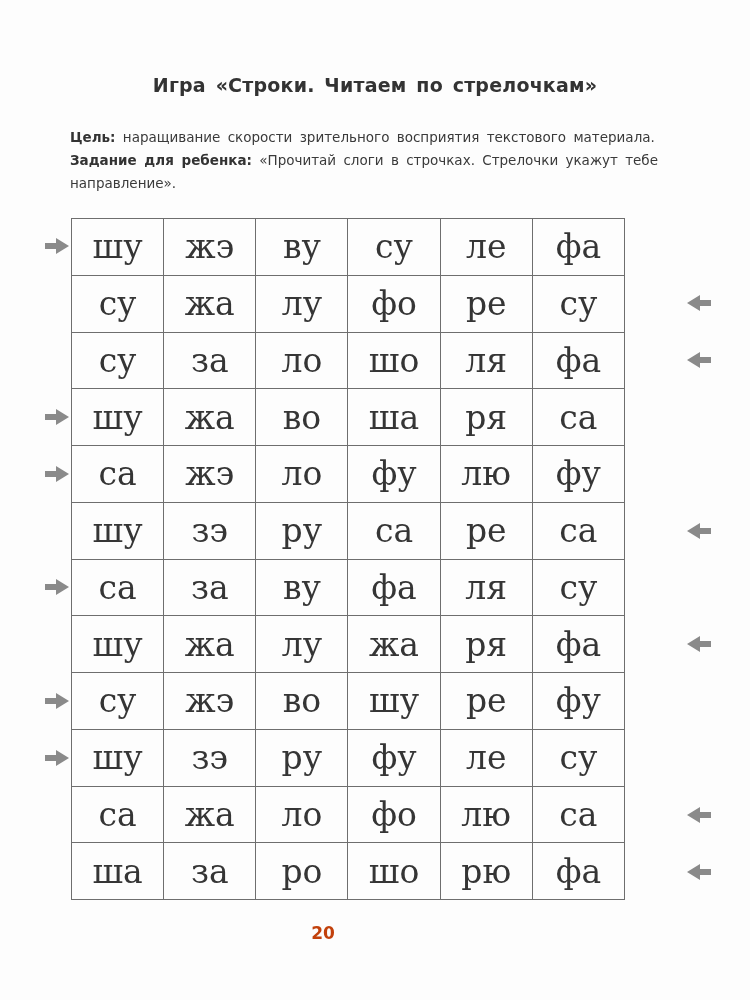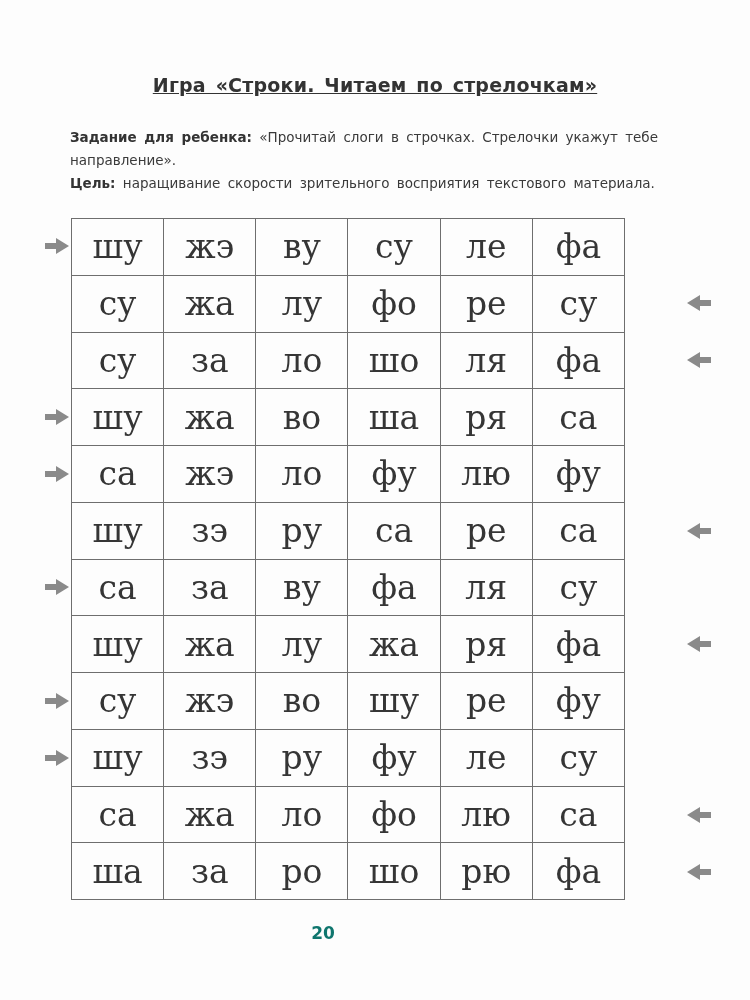--- a/index.html
+++ b/index.html
@@ -13,21 +13,20 @@
     }
     .title {
       position: absolute; top: 74px; left: 0; width: 750px;
       text-align: center;
       font-family: "DejaVu Sans", sans-serif;
       font-weight: bold;
       font-size: 19px;
       color: #333;
       letter-spacing: 0.2px;
       word-spacing: 3px;
-      text-decoration: underline;
     }
     .desc {
       position: absolute; top: 126px; left: 70px; width: 620px;
       font-family: "DejaVu Sans", sans-serif;
       font-size: 13.5px;
       line-height: 23px;
       color: #3a3a3a;
       word-spacing: 3px;
     }
     .desc .lbl { font-weight: bold; color: #333; }
@@ -54,36 +53,36 @@
       position: absolute;
       width: 26px; height: 20px;
     }
     .arrow svg { display: block; }
     .page-num {
       position: absolute; top: 923px; left: 0; width: 646px;
       text-align: center;
       font-family: "DejaVu Sans", sans-serif;
       font-weight: bold;
       font-size: 17px;
-      color: #0f766e;
+      color: #c2410c;
     }
   </style>
 </head>
 <body>
 
 <div class="title">Игра «Строки. Читаем по стрелочкам»</div>
 
 <div class="desc">
   <p>
+    <span class="lbl">Цель:</span>
+    <span>наращивание скорости зрительного восприятия текстового материала.</span>
+  </p>
+  <p>
     <span class="lbl">Задание для ребенка:</span>
     <span>«Прочитай слоги в строчках. Стрелочки укажут тебе направление».</span>
-  </p>
-  <p>
-    <span class="lbl">Цель:</span>
-    <span>наращивание скорости зрительного восприятия текстового материала.</span>
   </p>
 </div>
 
 <table class="grid">
   <tbody id="grid-body">
       <tr>
         <td>шу</td>
         <td>жэ</td>
         <td>ву</td>
         <td>су</td>

